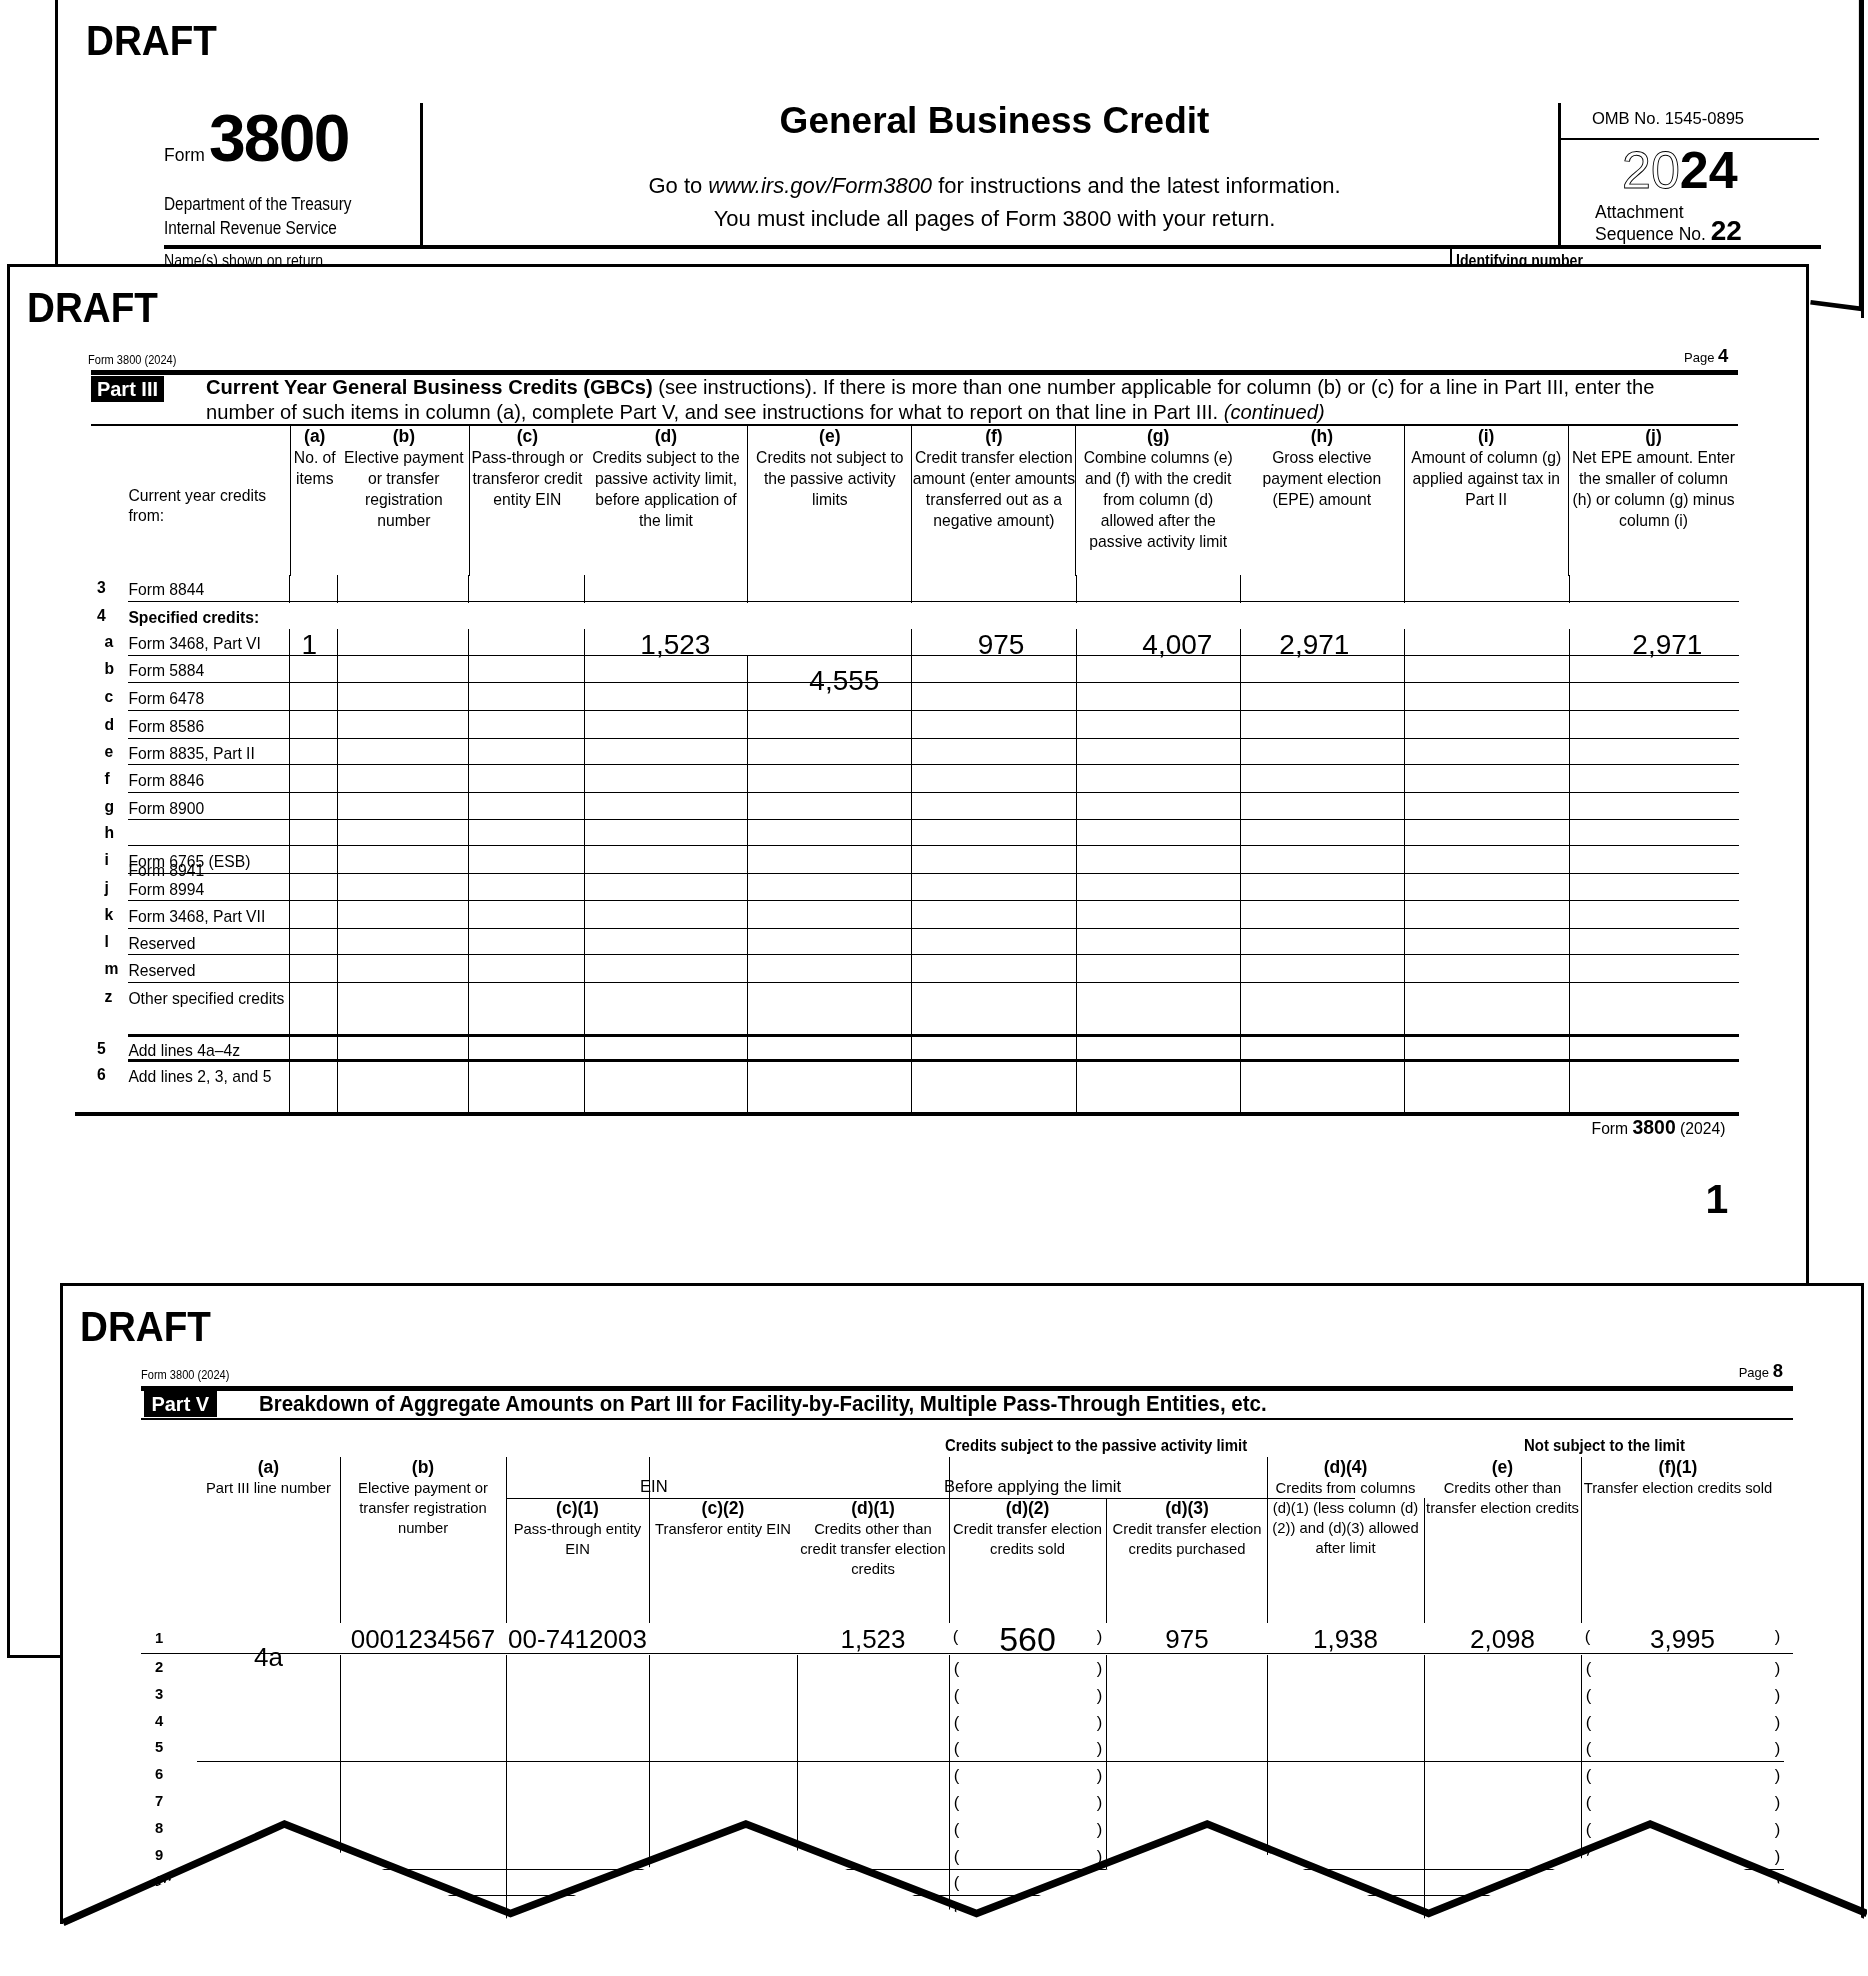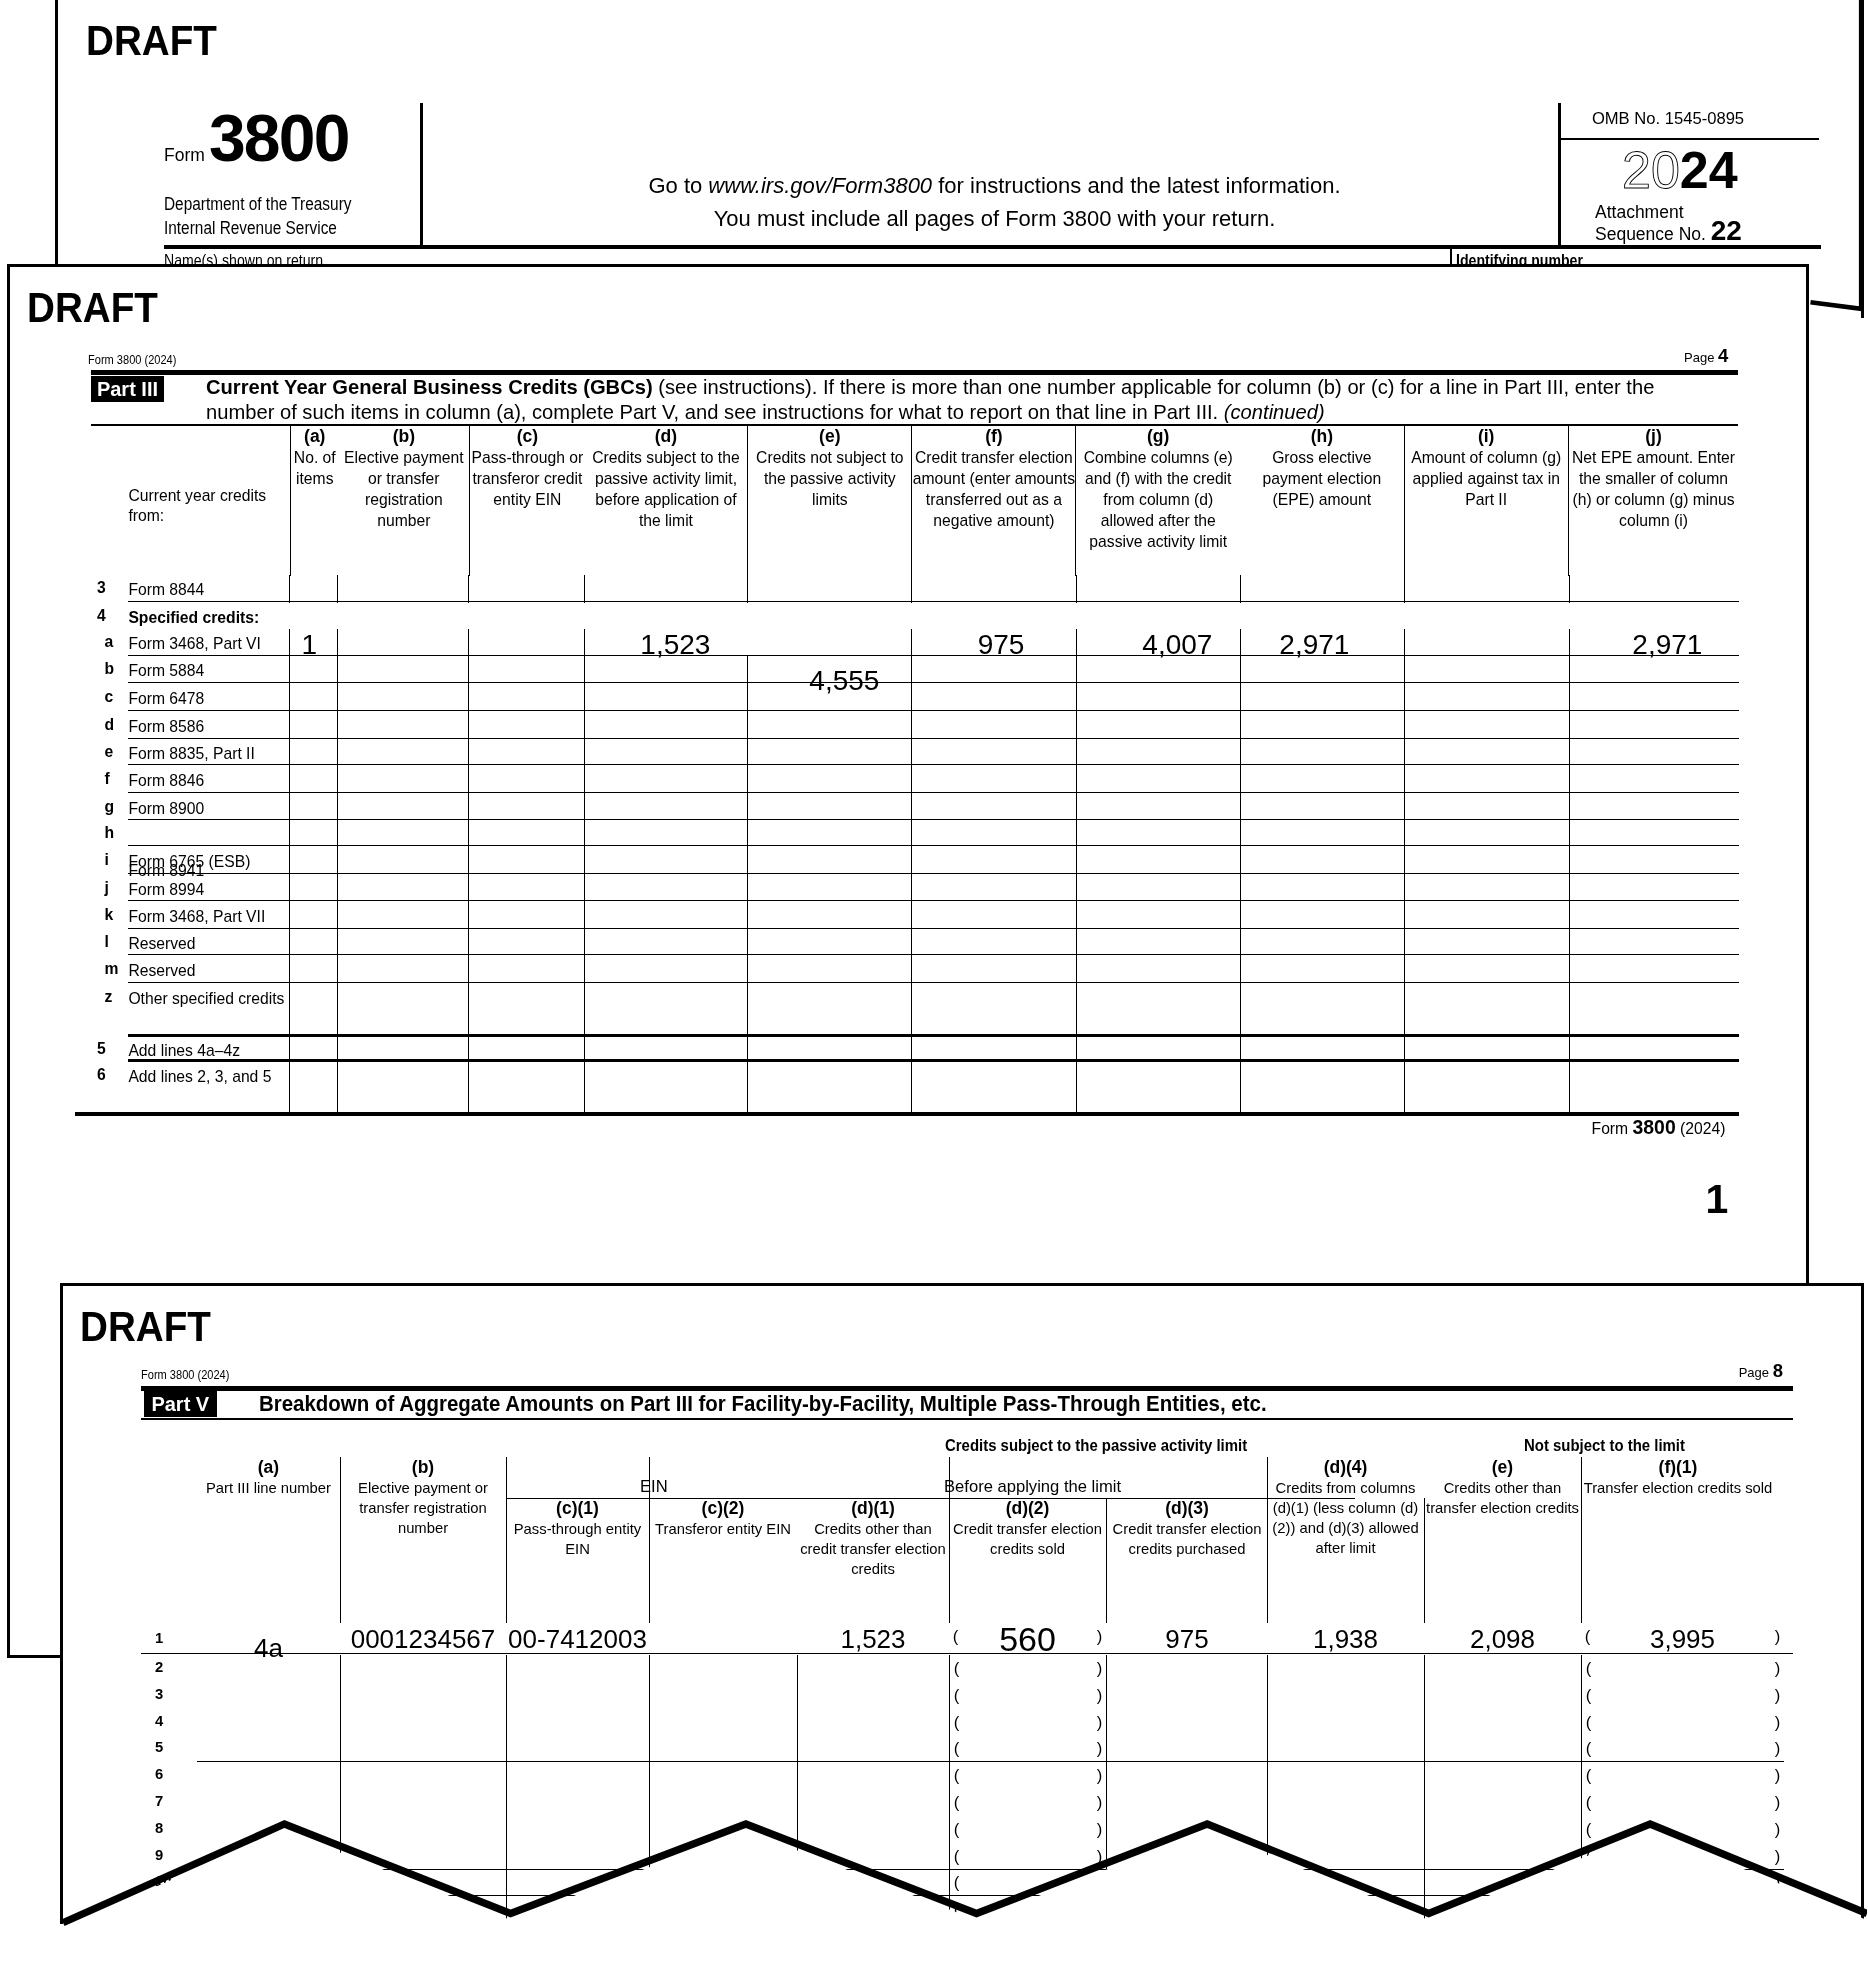--- a/index.html
+++ b/index.html
@@ -70,20 +70,21 @@
   <div class="draft" style="left:28px;top:16.6px;">DRAFT</div>
   <div class="abs formno">
     <span class="fw">Form</span>
     <span class="num">3800</span>
   </div>
   <div class="abs dept">
     <div>Department of the Treasury</div>
     <div>Internal Revenue Service</div>
   </div>
   <div class="abs vline"></div>
+  <div class="abs title">General Business Credit</div>
   <div class="abs sub">
     <div><span>Go to </span><i>www.irs.gov/Form3800</i><span> for instructions and the latest information.</span></div>
     <div>You must include all pages of Form 3800 with your return.</div>
   </div>
   <div class="abs vline2"></div>
   <div class="abs omb">OMB No. 1545-0895</div>
   <div class="abs hl"></div>
   <div class="abs year"><span class="outline">20</span><span>24</span></div>
   <div class="abs attach">
     <div>Attachment</div>
@@ -779,21 +780,21 @@
       <div class="abs" style="left: 886px; top: 171px; width: 1.4px; height: 166px; background: rgb(0, 0, 0);"></div>
       <div class="abs" style="left: 1204px; top: 171px; width: 1.4px; height: 166px; background: rgb(0, 0, 0);"></div>
       <div class="abs" style="left: 1518px; top: 171px; width: 1.4px; height: 166px; background: rgb(0, 0, 0);"></div>
       <div class="abs" style="left: 1043px; top: 212px; width: 1.4px; height: 125px; background: rgb(0, 0, 0);"></div>
       <div class="abs" style="left: 1361px; top: 212px; width: 1.4px; height: 125px; background: rgb(0, 0, 0);"></div>
     </div>
   <div id="p3rows">
       <div class="abs" style="left: 0px; top: 337px; width: 1804px; height: 32px;">
         <div class="abs" style="left: 92px; top: 7.4px; font-size: 14.8px; font-weight: bold;">1</div>
         <div class="abs" style="left: 134px; top: 0px; width: 143px; height: 32px; box-sizing: border-box;">
-          <div style="font-size: 26px; line-height: 28px; text-align: center; margin-top: 11px; white-space: nowrap;">4a</div>
+          <div style="font-size: 26px; line-height: 28px; text-align: center; margin-top: 20px; white-space: nowrap;">4a</div>
         </div>
         <div class="abs" style="left: 277px; top: 0px; width: 166px; height: 32px; box-sizing: border-box;">
           <div style="font-size: 26px; line-height: 28px; text-align: center; margin-top: 1.8px; white-space: nowrap;">0001234567</div>
         </div>
         <div class="abs" style="left: 443px; top: 0px; width: 143px; height: 32px; box-sizing: border-box;">
           <div style="font-size: 26px; line-height: 28px; text-align: center; margin-top: 1.8px; white-space: nowrap;">00-7412003</div>
         </div>
         <div class="abs" style="left: 586px; top: 0px; width: 148px; height: 32px; box-sizing: border-box;">
           <div style="font-size: 26px; line-height: 28px; text-align: center; margin-top: 1.8px; white-space: nowrap;"></div>
         </div>

